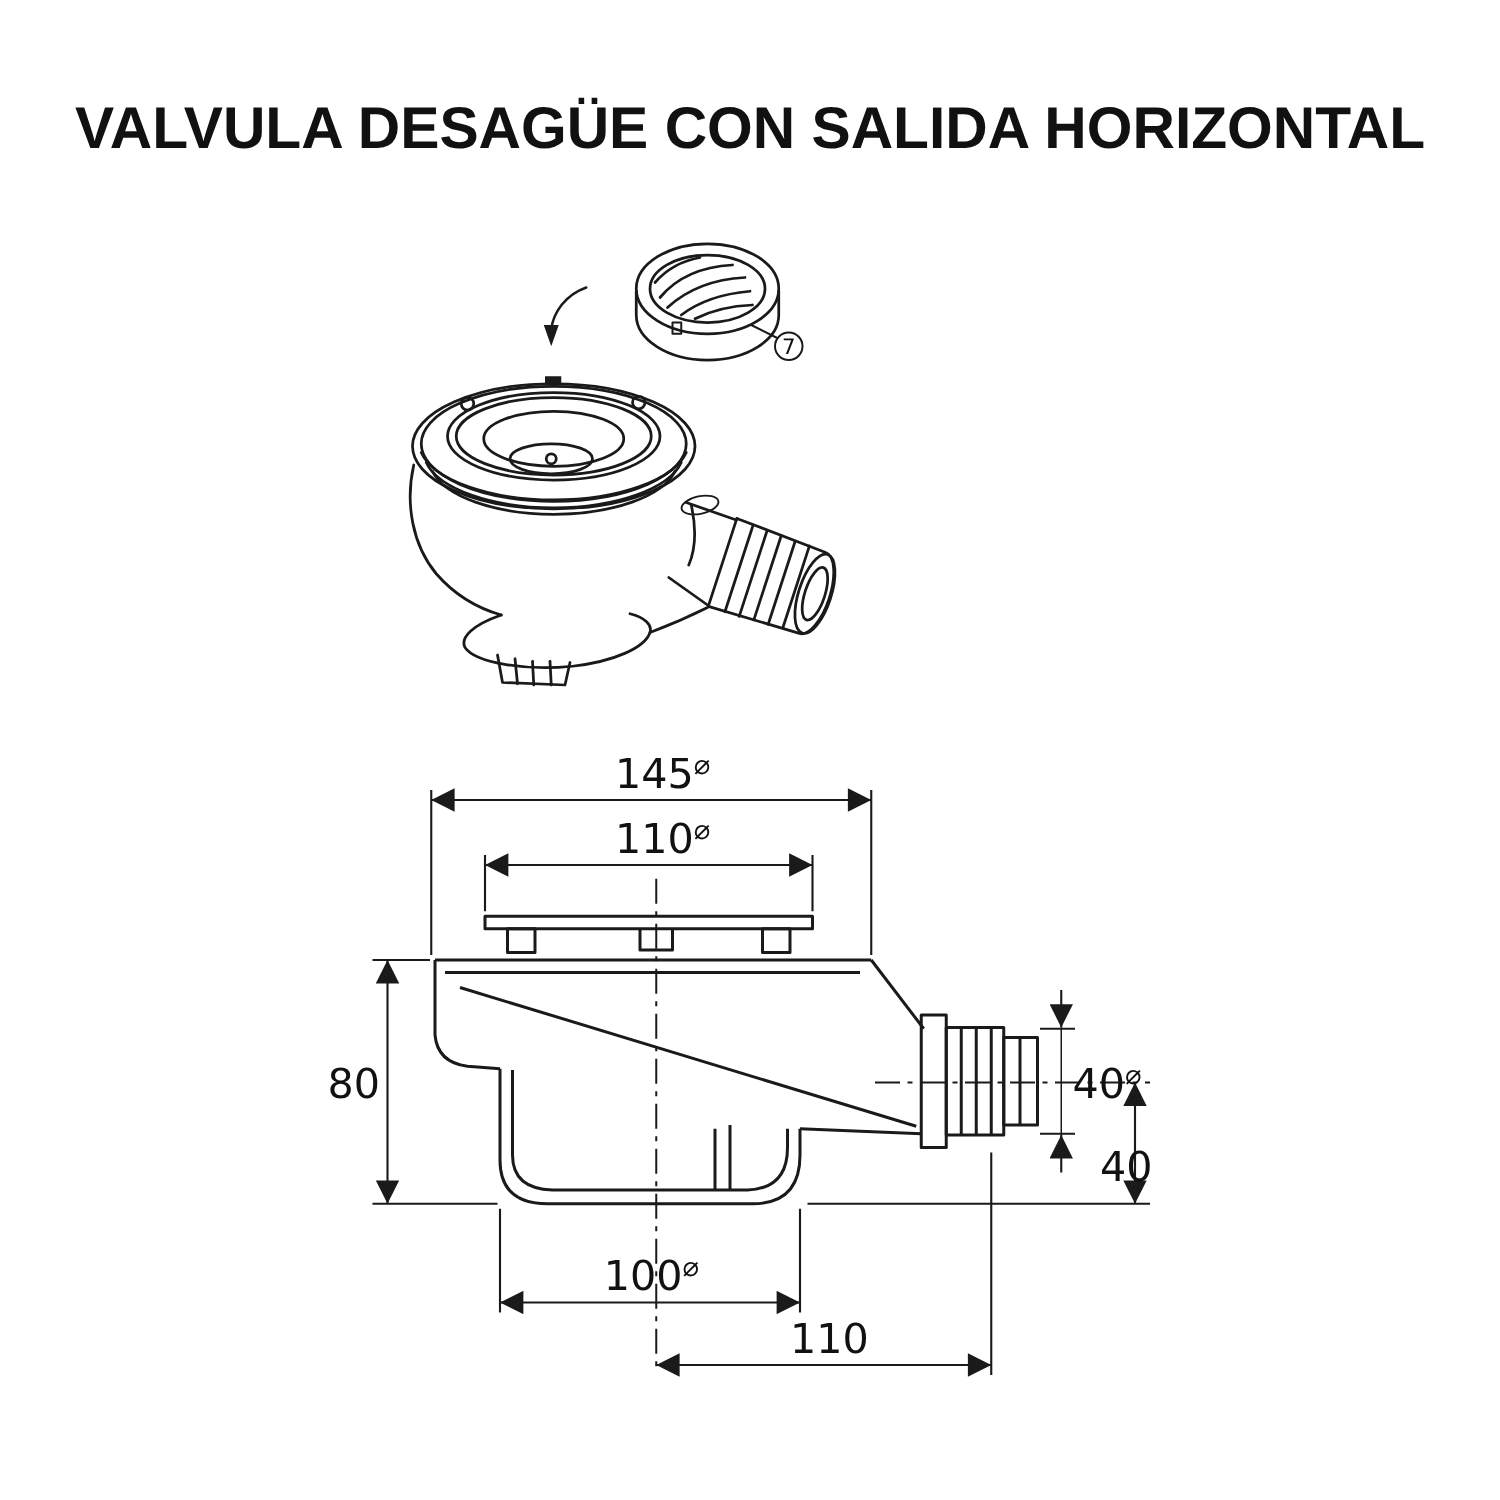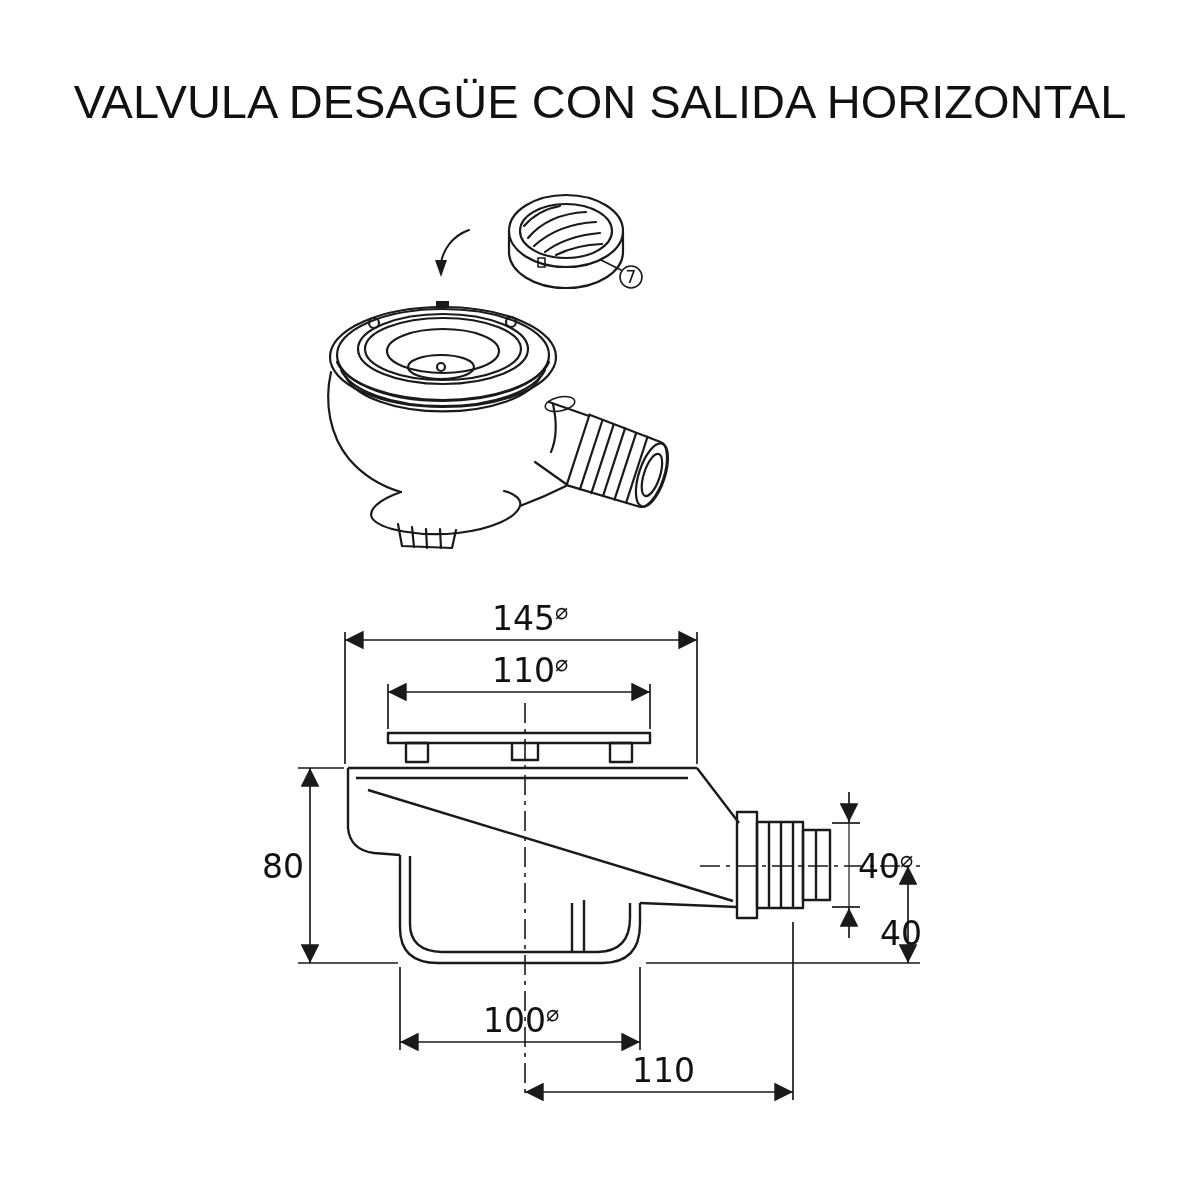--- a/index.html
+++ b/index.html
@@ -1,19 +1,19 @@
 <!DOCTYPE html>
 <html><head>
 <meta charset="utf-8">
 <style>
   html,body{margin:0;padding:0;background:#ffffff;}
   .canvas{position:relative;width:1200px;height:1200px;background:#ffffff;overflow:hidden;
           font-family:"Liberation Sans", sans-serif;}
   .title{position:absolute;top:74px;left:0;width:1200px;text-align:center;
-         font-size:47px;font-weight:400;letter-spacing:0px;color:#111;
+         font-size:47px;font-weight:700;letter-spacing:0px;color:#111;
          font-family:"Liberation Sans", sans-serif;}
   svg{position:absolute;top:0;left:0;}
   .ln{stroke:#1a1a1a;fill:none;}
   .dimtxt{font-family:"DejaVu Sans","Liberation Sans",sans-serif;font-size:33px;fill:#111;}
   .callouttxt{font-family:"DejaVu Sans","Liberation Sans",sans-serif;font-size:17px;fill:#111;}
 </style>
 </head>
 <body>
 
 <div class="canvas">

